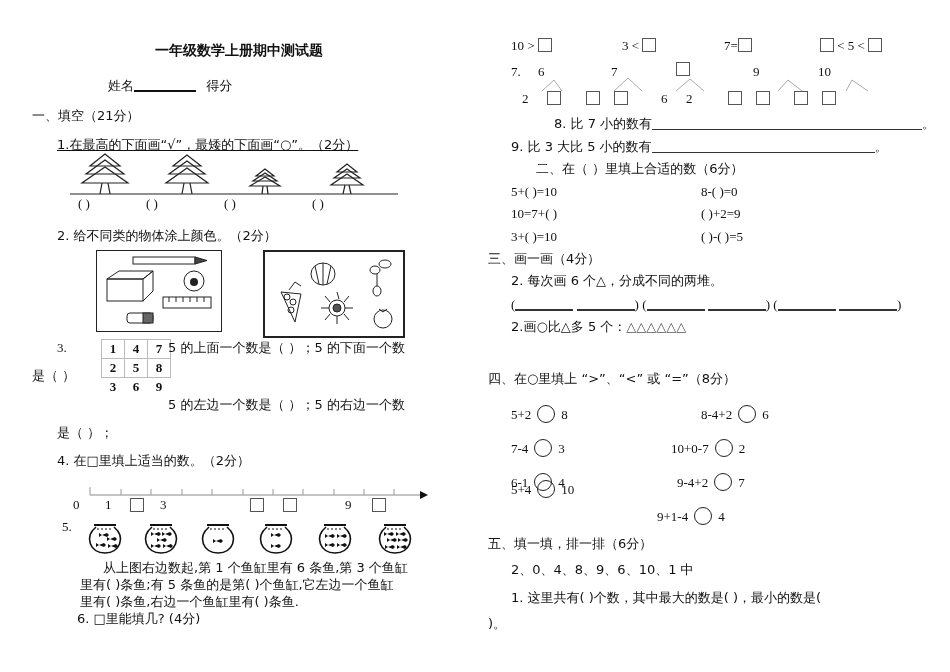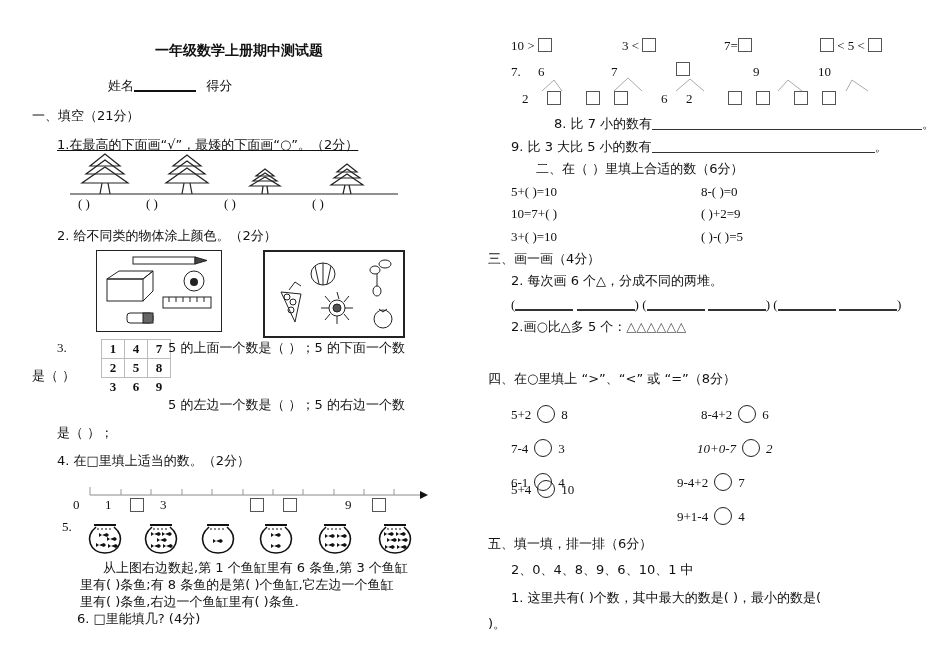--- a/index.html
+++ b/index.html
@@ -232,21 +232,21 @@
       <use href="#bowl"></use>
       <use href="#fish" x="9" y="11"></use>
       <use href="#fish" x="21" y="11"></use>
       <use href="#fish" x="12" y="17"></use>
       <use href="#fish" x="23" y="17"></use>
       <use href="#fish" x="10" y="24"></use>
       <use href="#fish" x="22" y="24"></use>
     </g>
 </svg>
 <div class="abs t sans" style="left:103px;top:560px;">从上图右边数起,第 1 个鱼缸里有 6 条鱼,第 3 个鱼缸</div>
-<div class="abs t sans" style="left:80px;top:577px;">里有(  )条鱼;有 8 条鱼的是第(  )个鱼缸,它左边一个鱼缸</div>
+<div class="abs t sans" style="left:80px;top:577px;">里有(  )条鱼;有 5 条鱼的是第(  )个鱼缸,它左边一个鱼缸</div>
 <div class="abs t sans" style="left:80px;top:594px;">里有(  )条鱼,右边一个鱼缸里有(  )条鱼.</div>
 <div class="abs t sans" style="left:57px;top:611px;margin-left:20px;">6. □里能填几?  (4分)</div>
 
 <div class="abs t serif" style="left:511px;top:38px;"><span>10 &gt;</span> <span class="box"></span></div>
 <div class="abs t serif" style="left:622px;top:38px;"><span>3 &lt;</span> <span class="box"></span></div>
 <div class="abs t serif" style="left:724px;top:38px;"><span>7=</span><span class="box"></span></div>
 <div class="abs t serif" style="left:820px;top:38px;"><span class="box"></span> <span>&lt; 5 &lt;</span> <span class="box"></span></div>
 
 <div class="abs t serif" style="left:511px;top:64px;">7.</div>
 <svg class="abs" style="left:540px;top:75px;" width="330" height="18">
@@ -291,22 +291,22 @@
 
 <div class="abs t sans" style="left:488px;top:251px;">三、画一画（4分）</div>
 <div class="abs t sans" style="left:511px;top:273px;">2. 每次画 6 个△，分成不同的两堆。</div>
 <div class="abs t serif" style="left:511px;top:297px;">(<span class="uline-thin" style="width:58px;border-bottom-width:2px;"></span> <span class="uline-thin" style="width:58px;border-bottom-width:2px;"></span>) (<span class="uline-thin" style="width:58px;border-bottom-width:2px;"></span> <span class="uline-thin" style="width:58px;border-bottom-width:2px;"></span>) (<span class="uline-thin" style="width:58px;border-bottom-width:2px;"></span> <span class="uline-thin" style="width:58px;border-bottom-width:2px;"></span>)</div>
 <div class="abs t sans" style="left:511px;top:319px;"><span>2.画○比△多 5 个：</span><span style="color:#555;">△△△△△△</span></div>
 
 <div class="abs t sans" style="left:488px;top:371px;">四、在○里填上 “&gt;”、“&lt;” 或 “=”（8分）</div>
 <div class="abs t serif" style="left:511px;top:405px;"><span>5+2</span><span class="circ"></span><span>8</span></div>
 <div class="abs t serif" style="left:701px;top:405px;"><span>8-4+2</span><span class="circ"></span><span>6</span></div>
 <div class="abs t serif" style="left:511px;top:439px;"><span>7-4</span><span class="circ"></span><span>3</span></div>
-<div class="abs t serif" style="left:697px;top:439px;font-style:italic;"><span>10+0-7</span><span class="circ"></span><span>2</span></div>
+<div class="abs t serif" style="left:671px;top:439px;"><span>10+0-7</span><span class="circ"></span><span>2</span></div>
 <div class="abs t serif" style="left:511px;top:473px;"><span>6-1</span><span class="circ"></span><span>4</span></div>
 <div class="abs t serif" style="left:677px;top:473px;"><span>9-4+2</span><span class="circ"></span><span>7</span></div>
 <div class="abs t serif" style="left:511px;top:480px;"><span>5+4</span><span class="circ"></span><span>10</span></div>
-<div class="abs t serif" style="left:677px;top:507px;"><span>9+1-4</span><span class="circ"></span><span>4</span></div>
+<div class="abs t serif" style="left:657px;top:507px;"><span>9+1-4</span><span class="circ"></span><span>4</span></div>
 
 <div class="abs t sans" style="left:488px;top:536px;">五、填一填，排一排（6分）</div>
 <div class="abs t sans" style="left:511px;top:562px;">2、0、4、8、9、6、10、1 中</div>
 <div class="abs t sans" style="left:511px;top:590px;">1.  这里共有(    )个数，其中最大的数是(    )，最小的数是(</div>
 <div class="abs t sans" style="left:488px;top:616px;">)。</div>
 
 </body></html>

